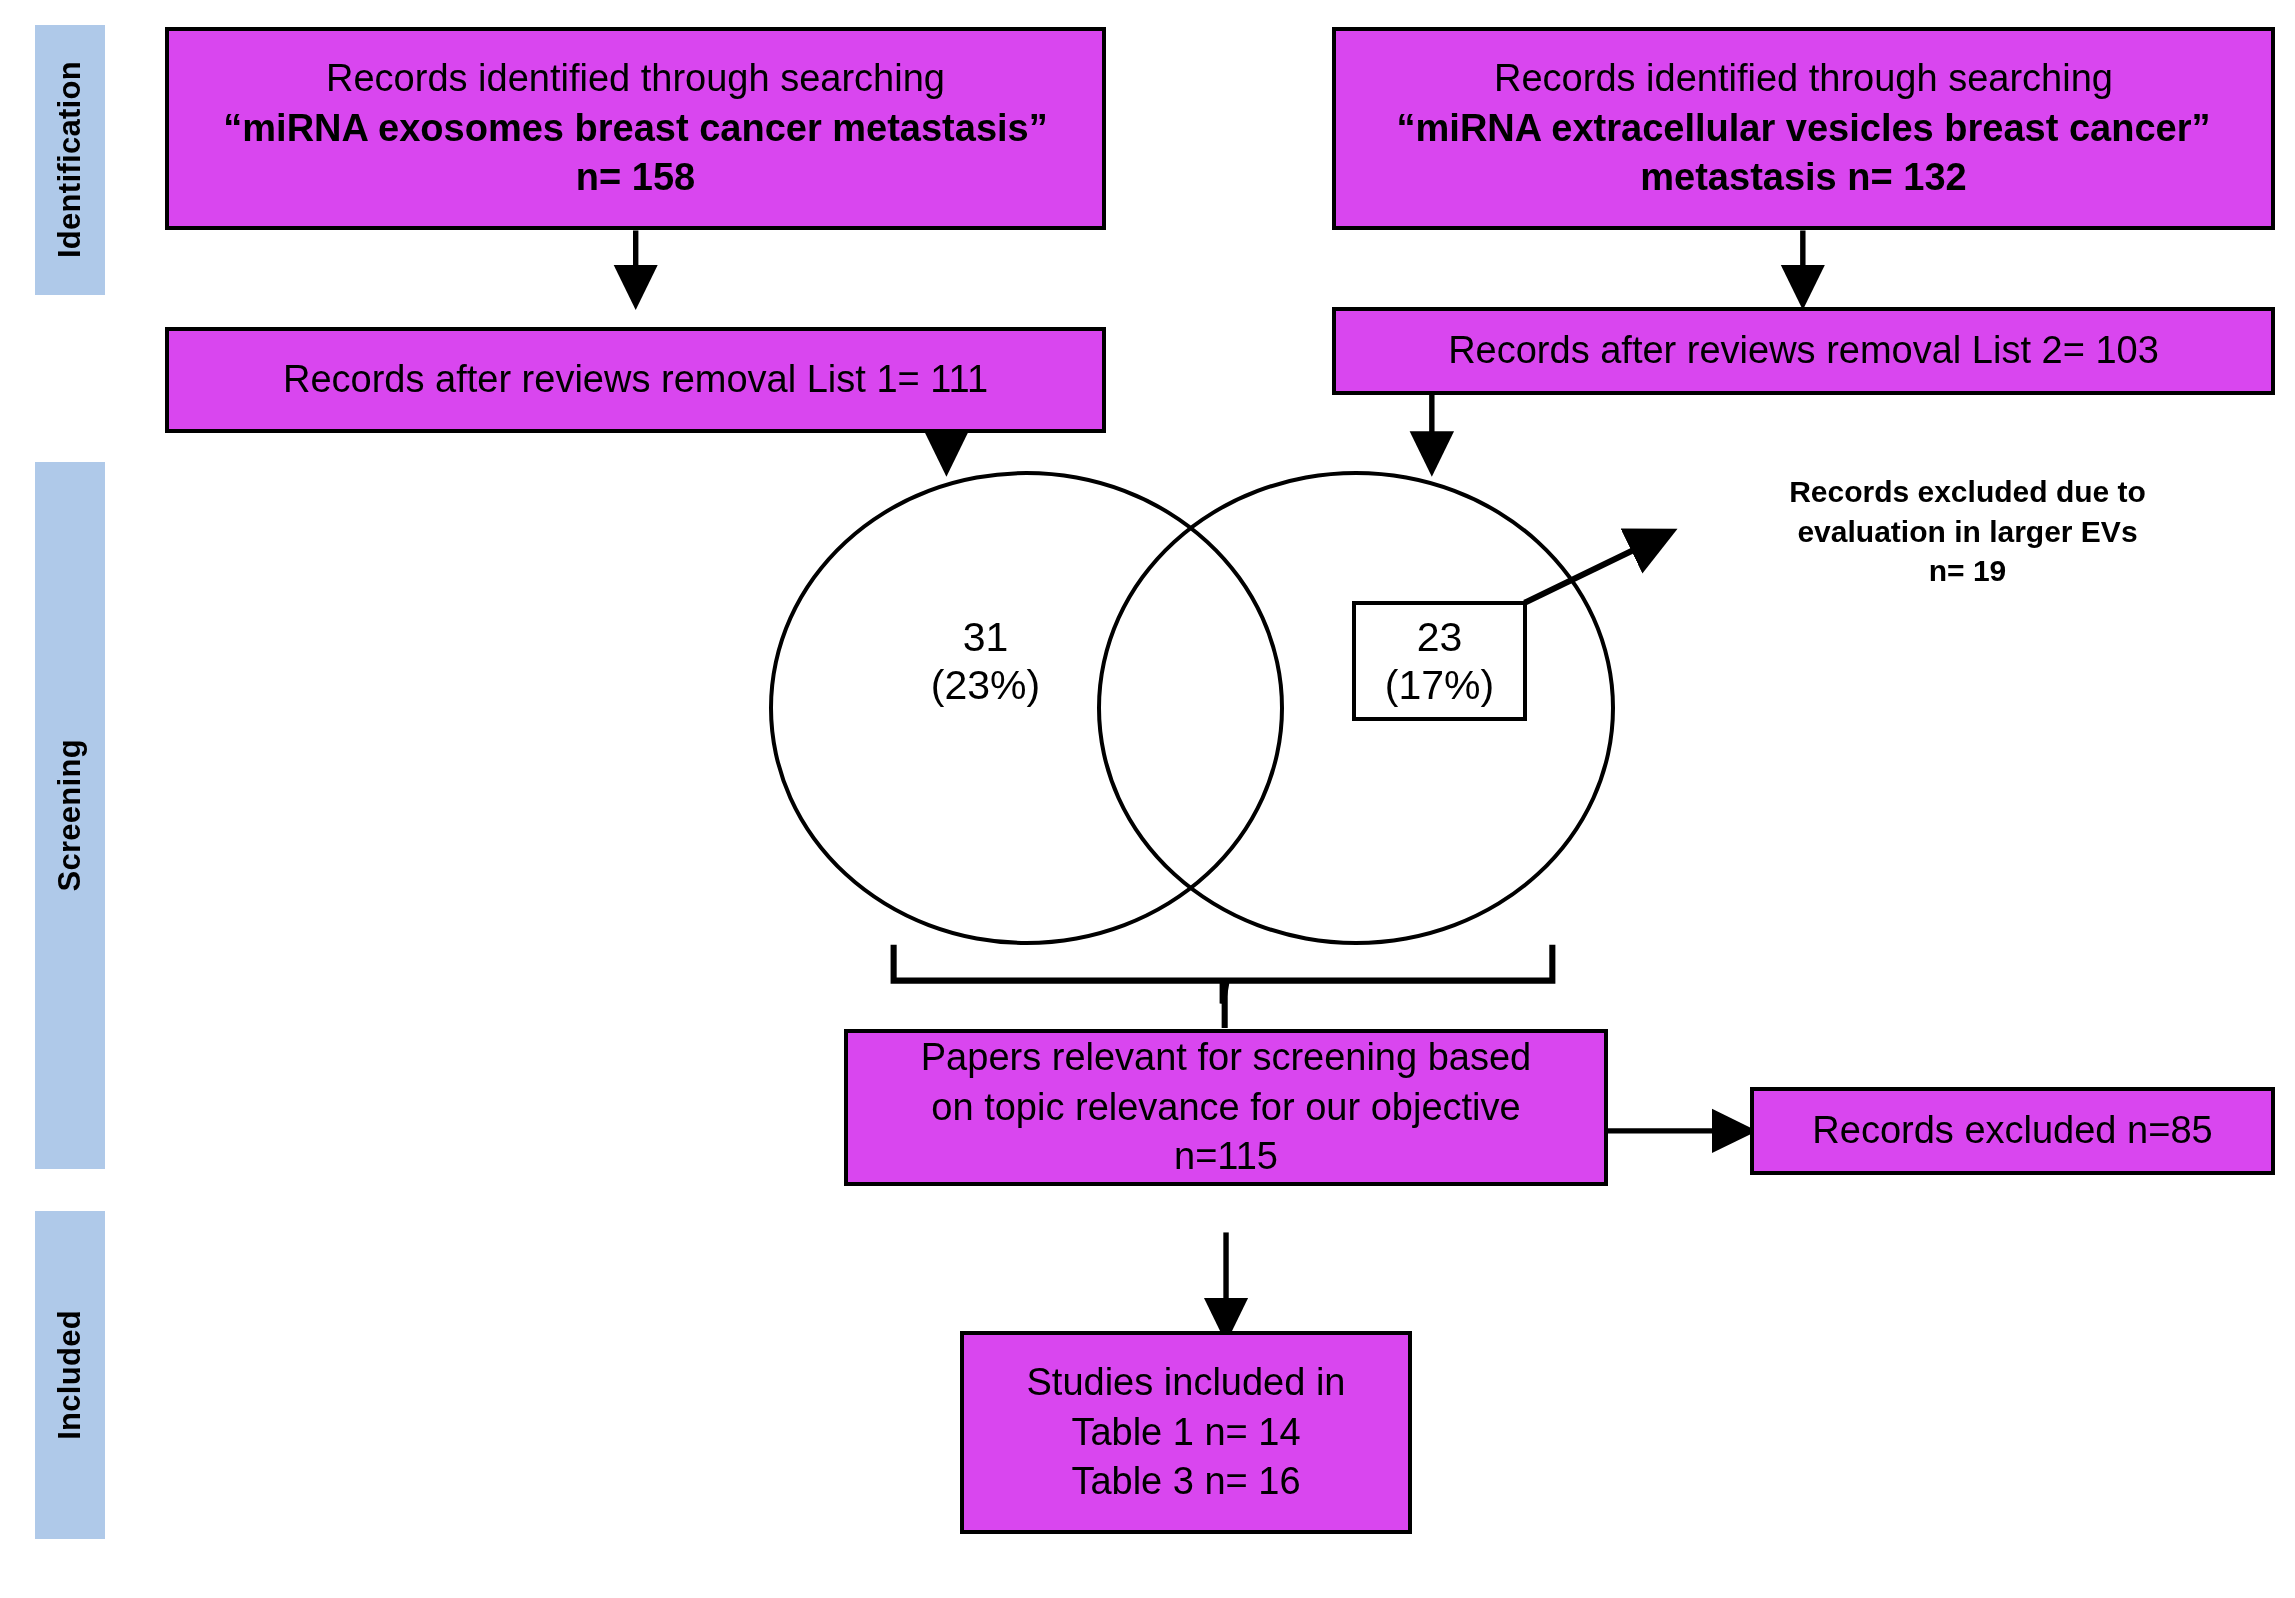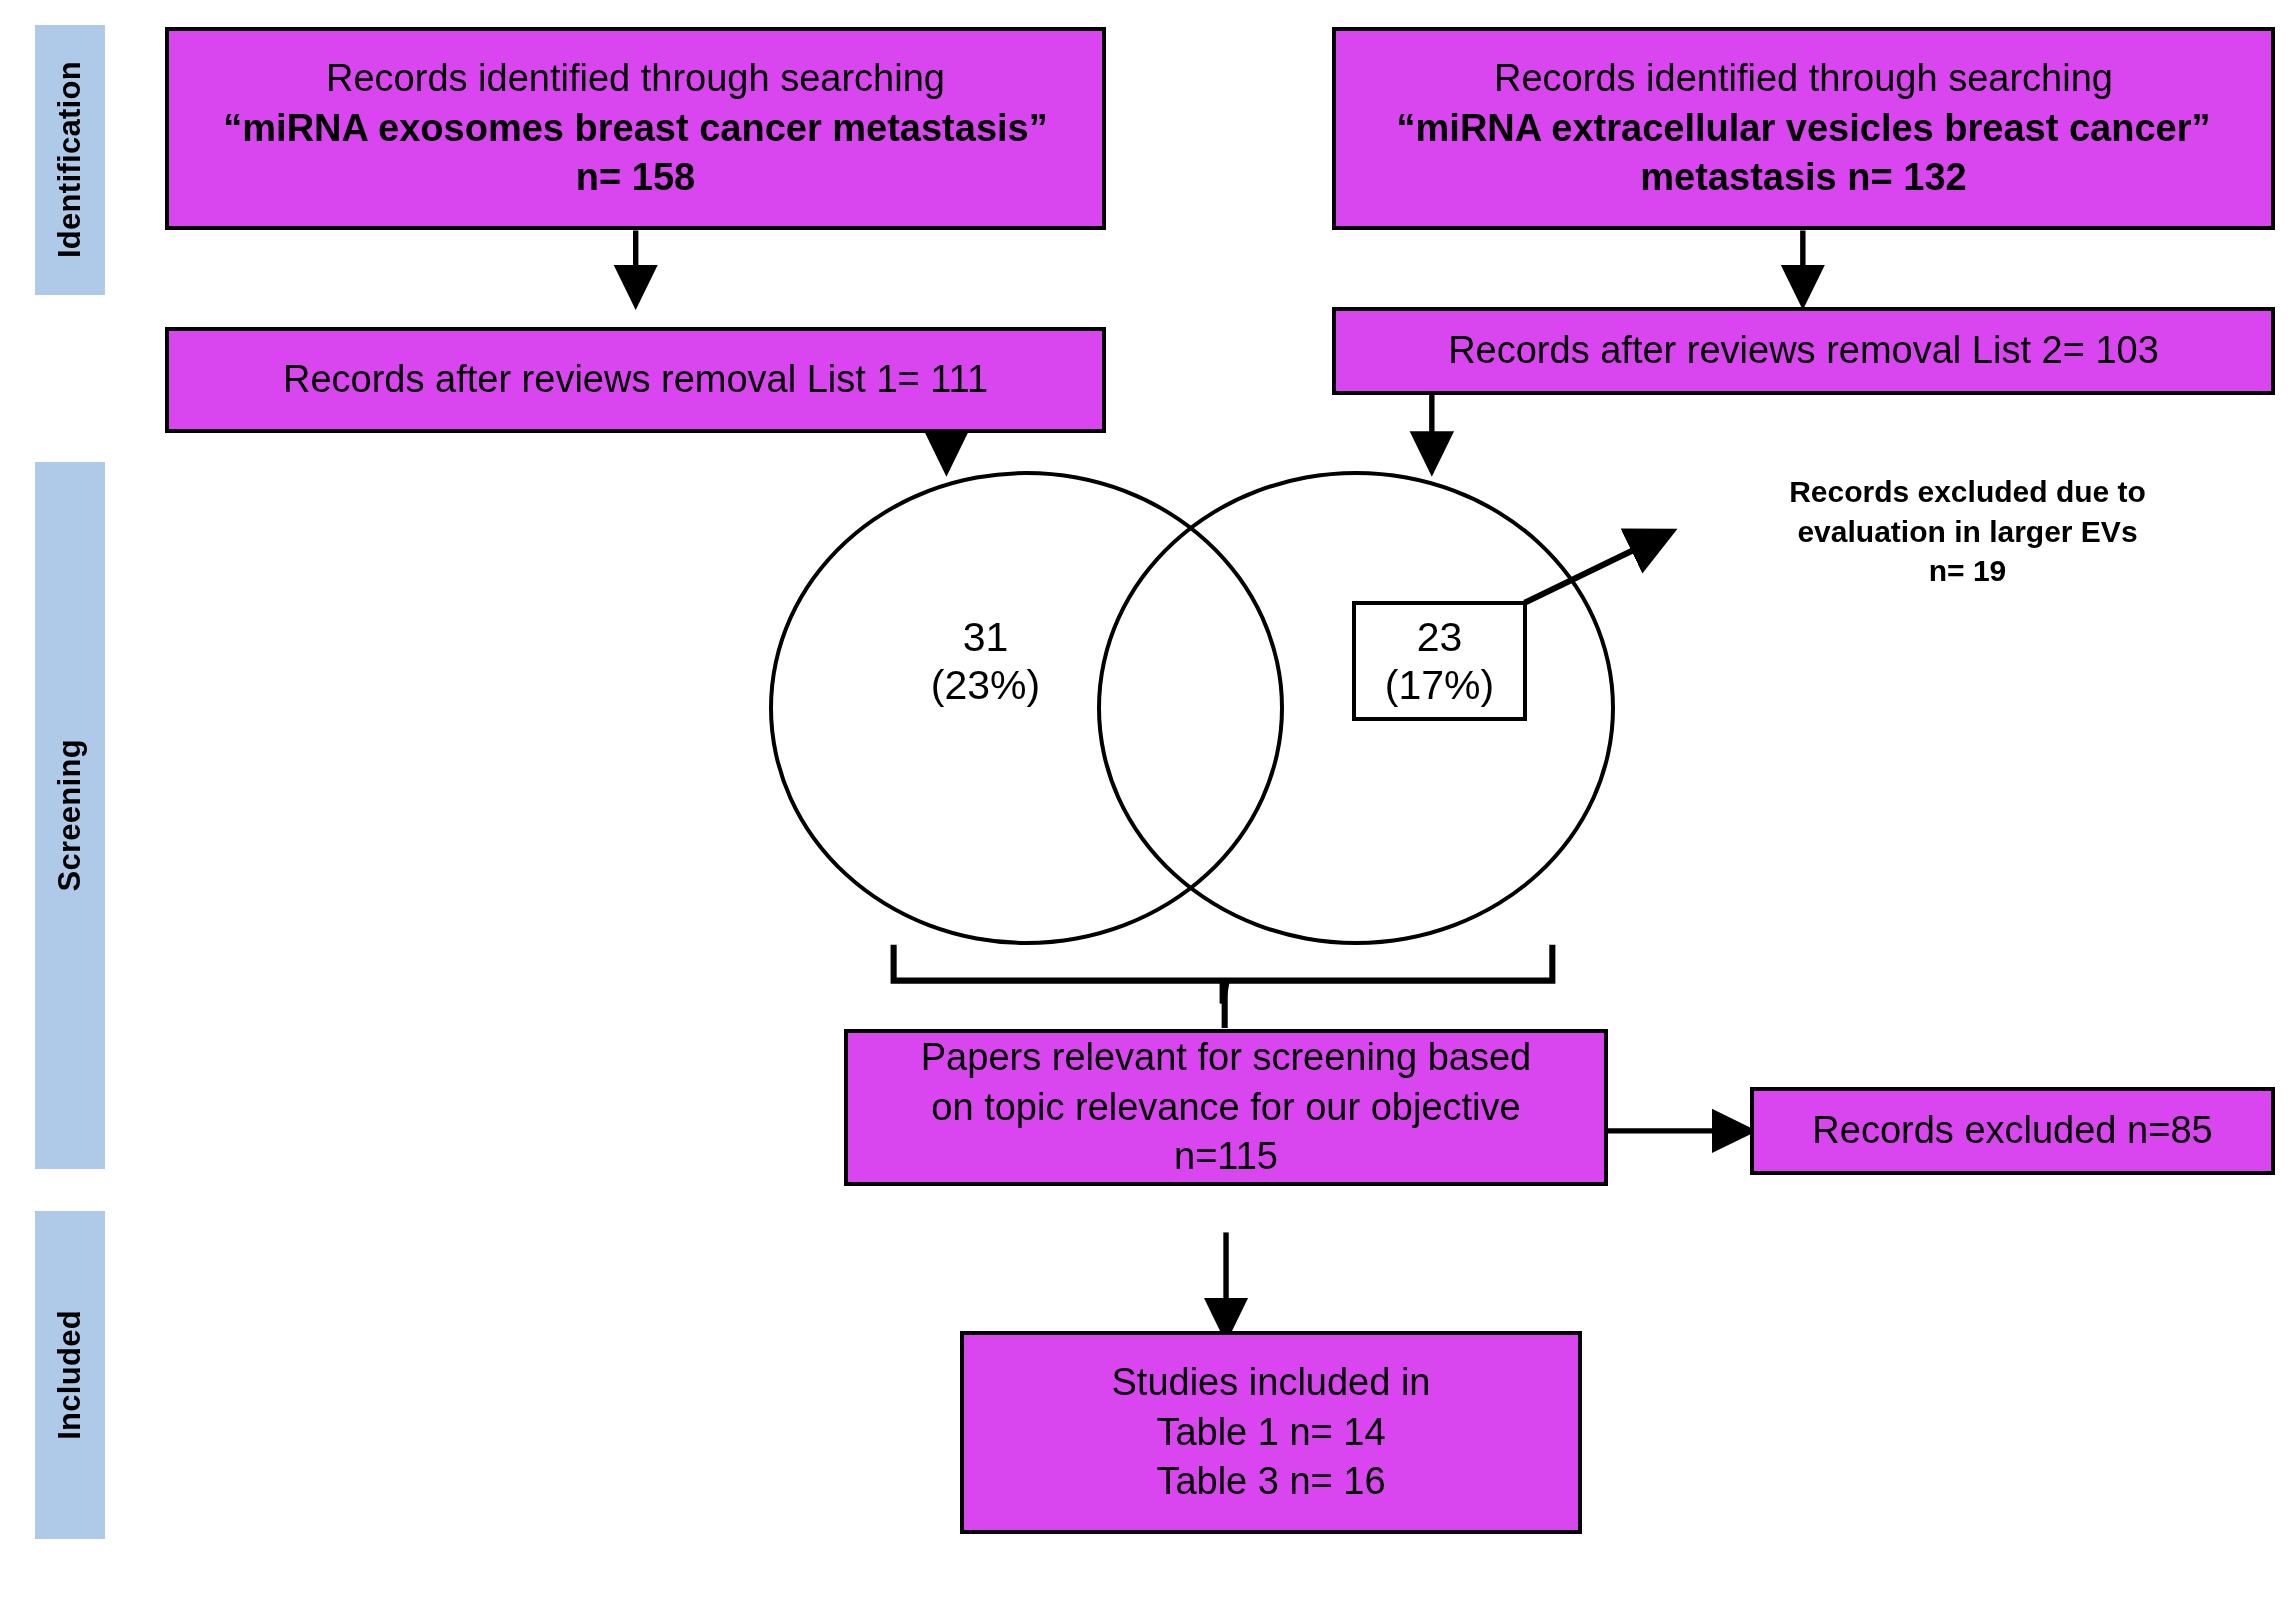--- a/index.html
+++ b/index.html
@@ -45,21 +45,21 @@
   }
   .box .l{display:block;white-space:nowrap;}
   .box .l.b{font-weight:bold;}
 
   #box-search-left   {left:165px; top:27px;  width:941px; height:203px;}
   #box-search-right  {left:1332px;top:27px;  width:943px; height:203px;}
   #box-afterrev-left {left:165px; top:307px; width:941px; height:106px;margin-top:20px;}
   #box-afterrev-right{left:1332px;top:307px; width:943px; height:88px;}
   #box-relevant      {left:844px;top:1029px;width:764px; height:157px;}
   #box-excluded-85   {left:1750px;top:1087px;width:525px;  height:88px;}
-  #box-included      {left:960px;top:1331px;width:622px;  height:203px;}
+  #box-included      {left:960px;top:1331px;width:452px;  height:203px;}
 
   
   #box-venn-23{
     position:absolute;
     left:1352px;top:601px;width:175px;height:120px;
     border:4.7px solid #000;background:transparent;
     box-sizing:border-box;
     display:flex;flex-direction:column;
     align-items:center;justify-content:center;
     line-height:1.18;font-size:41px;

